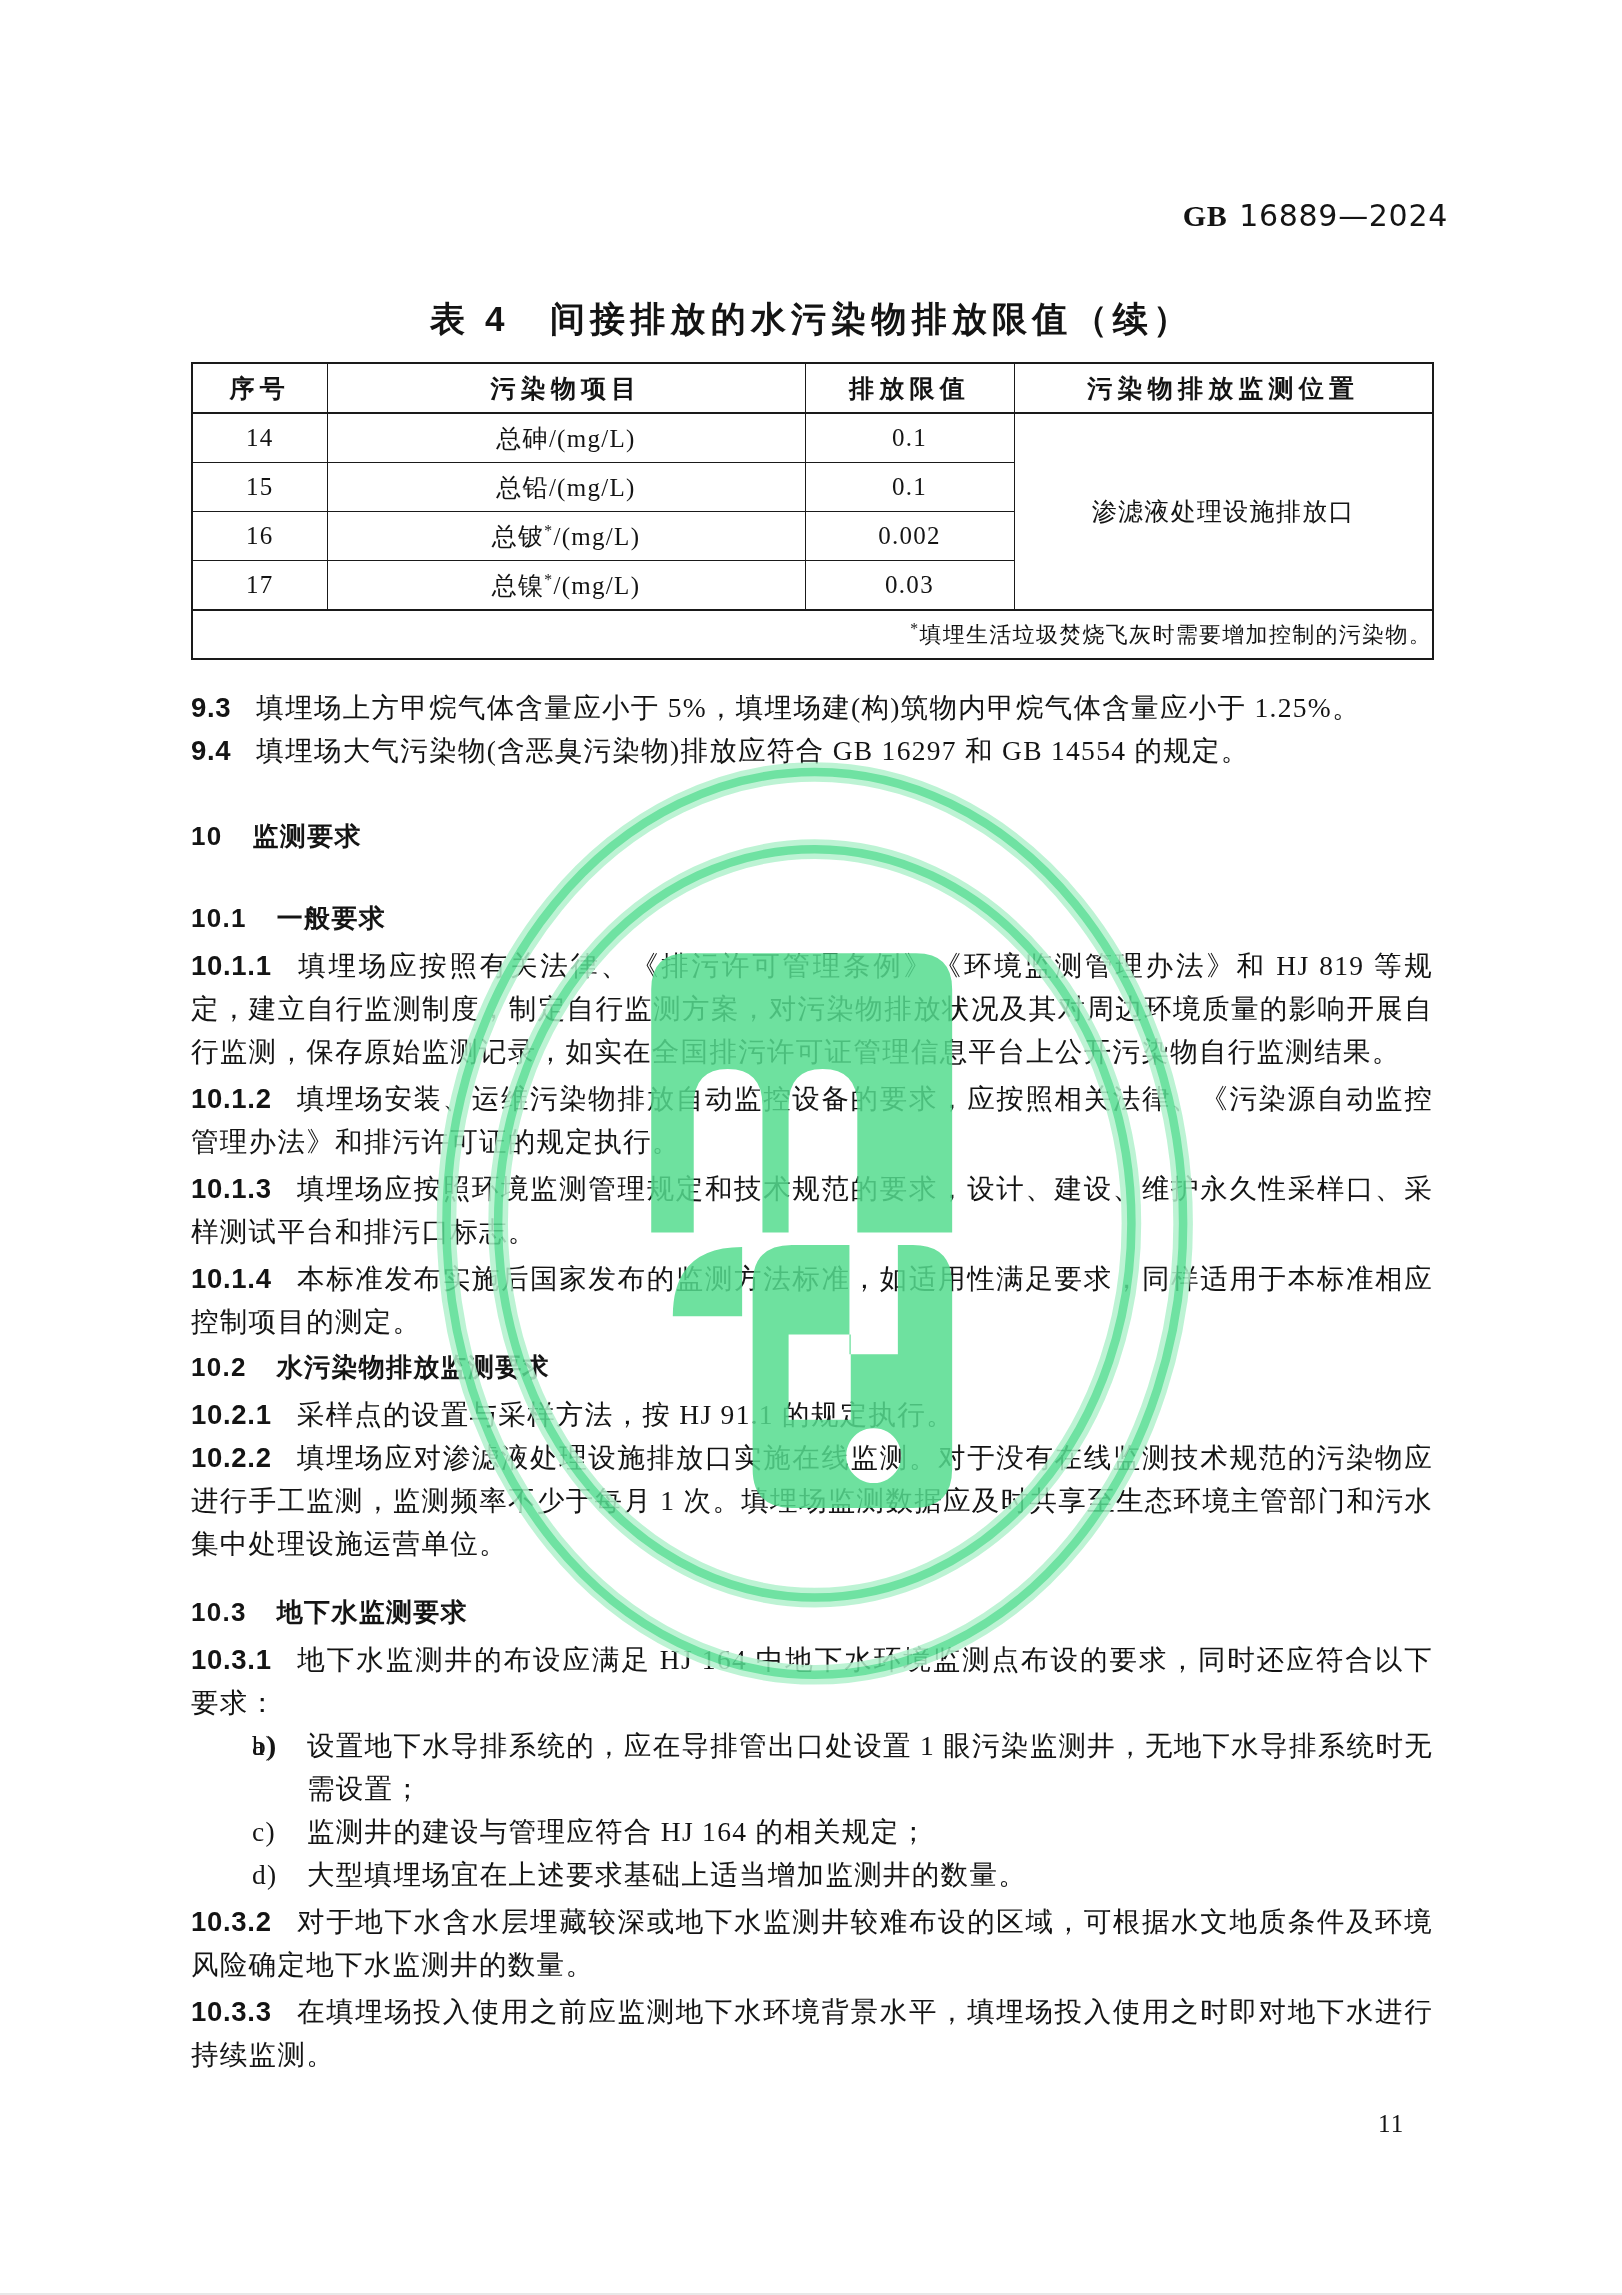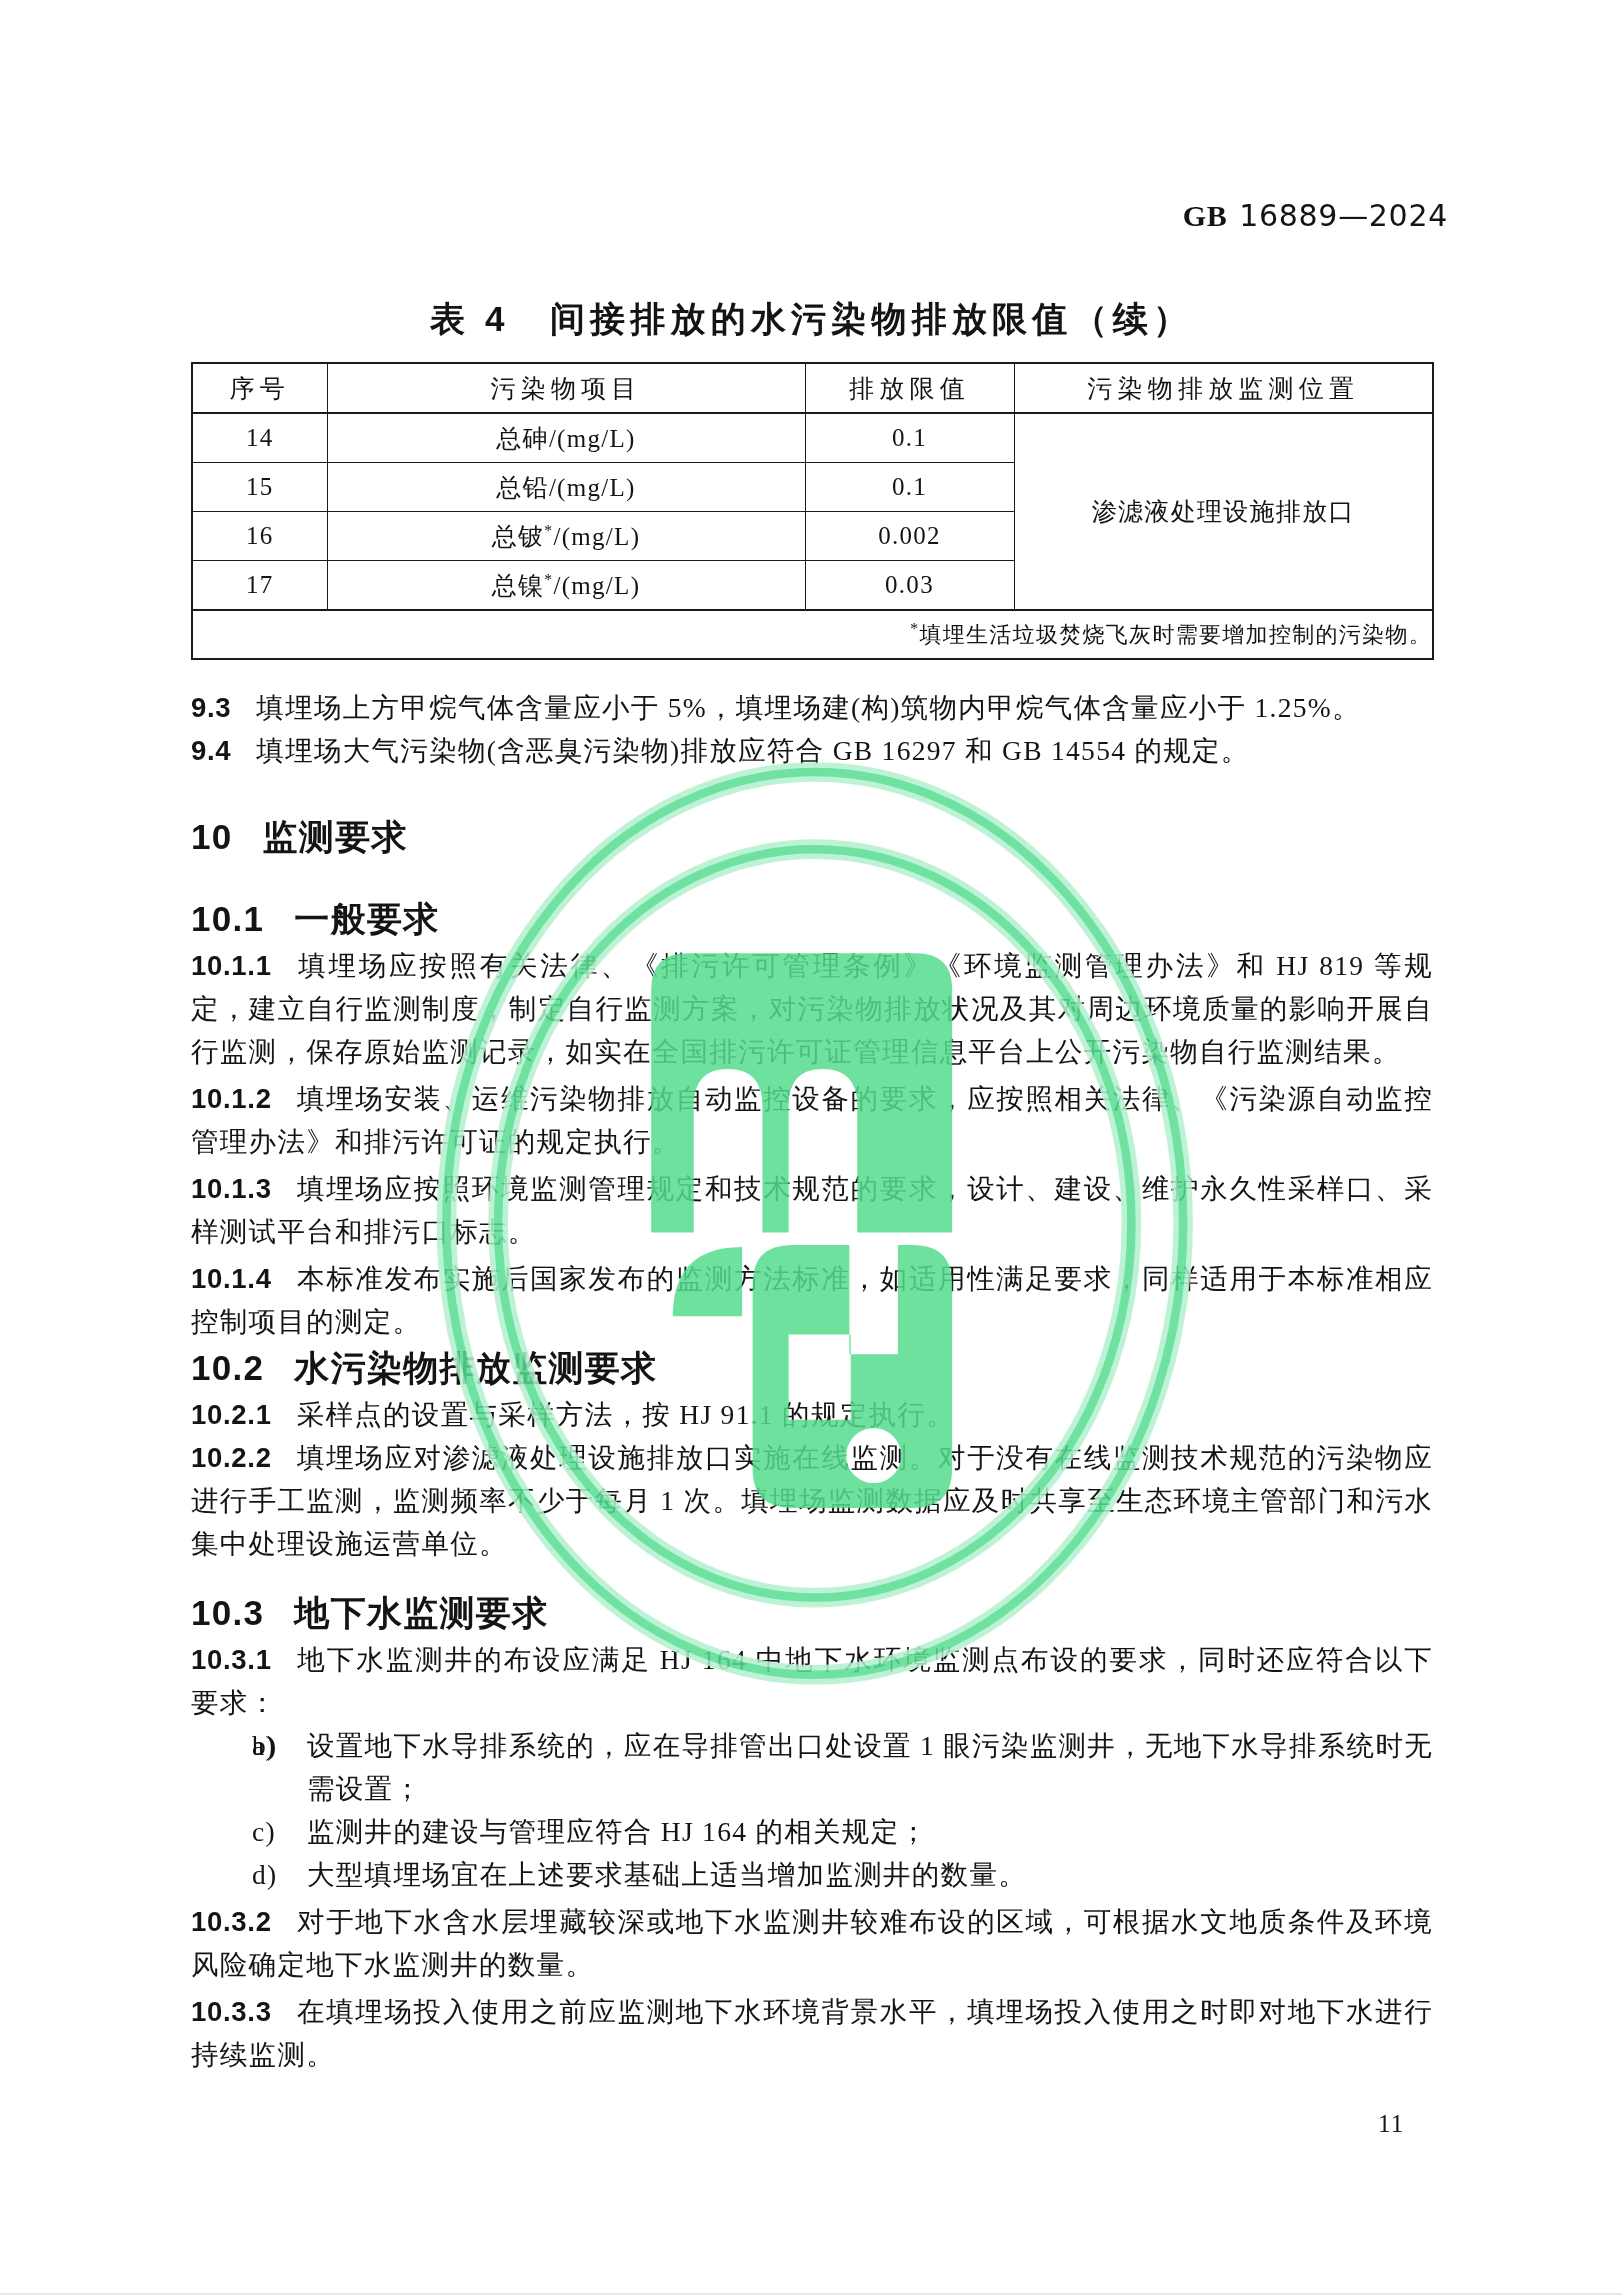--- a/index.html
+++ b/index.html
@@ -27,39 +27,39 @@
     border-collapse:collapse; table-layout:fixed; width:1242px;
     font-size:25px;
   }
   table.pollutant col.c1{width:135px;} table.pollutant col.c2{width:478px;}
   table.pollutant col.c3{width:209px;} table.pollutant col.c4{width:419px;}
   table.pollutant th, table.pollutant td{
     border:1.3px solid #1a1a1a; text-align:center; vertical-align:middle;
     font-weight:normal; padding:0; height:48px; letter-spacing:1.3px;
   }
   table.pollutant{border:2.6px solid #1a1a1a;}
-  table.pollutant tr.head th{border-bottom:2.6px solid #1a1a1a; letter-spacing:5.2px;}
+  table.pollutant tr.head th{border-bottom:2.6px solid #1a1a1a; letter-spacing:5.2px;font-weight:bold;}
   table.pollutant tr.footrow td{
     border-top:2.6px solid #1a1a1a; text-align:right; padding-left:37px;
     font-size:22px; letter-spacing:1.3px; height:47px;
   }
   sup.mark{font-size:15.7px; vertical-align:super; line-height:0;}
   
   .body-flow{
     position:absolute; top:656px; left:191px; width:1242px;
     font-size:27.5px; line-height:43px; letter-spacing:1.3px; text-align:justify;
   }
   .para{margin:0;}
   .para .num{
     font-family:"Liberation Sans","DejaVu Sans",sans-serif; font-weight:bold;
     letter-spacing:0.7px; margin-right:25px;
   }
   .h2x,.h3x{
     font-family:"Liberation Sans","DejaVu Sans",sans-serif; font-weight:bold;
-    font-size:35px; line-height:43px; letter-spacing:1.3px; margin:0;
+    font-size:26px; line-height:43px; letter-spacing:1.3px; margin:0;
   }
   .h2x .num,.h3x .num{margin-right:30px; letter-spacing:1.3px;}
   .mt46{margin-top:30px;} .mt66{margin-top:43px;} .mt59{margin-top:39px;}
   .mt40{margin-top:26px;} .mt6{margin-top:3.9px;} .mt4{margin-top:2.6px;}
   .li{position:relative; padding-left:116px; margin:0;}
   .li .label{position:absolute; left:61px; top:0;}
   
   .page-num{
     position:absolute; left:1378px; top:2110px; font-size:25px; letter-spacing:1.3px;
   }

